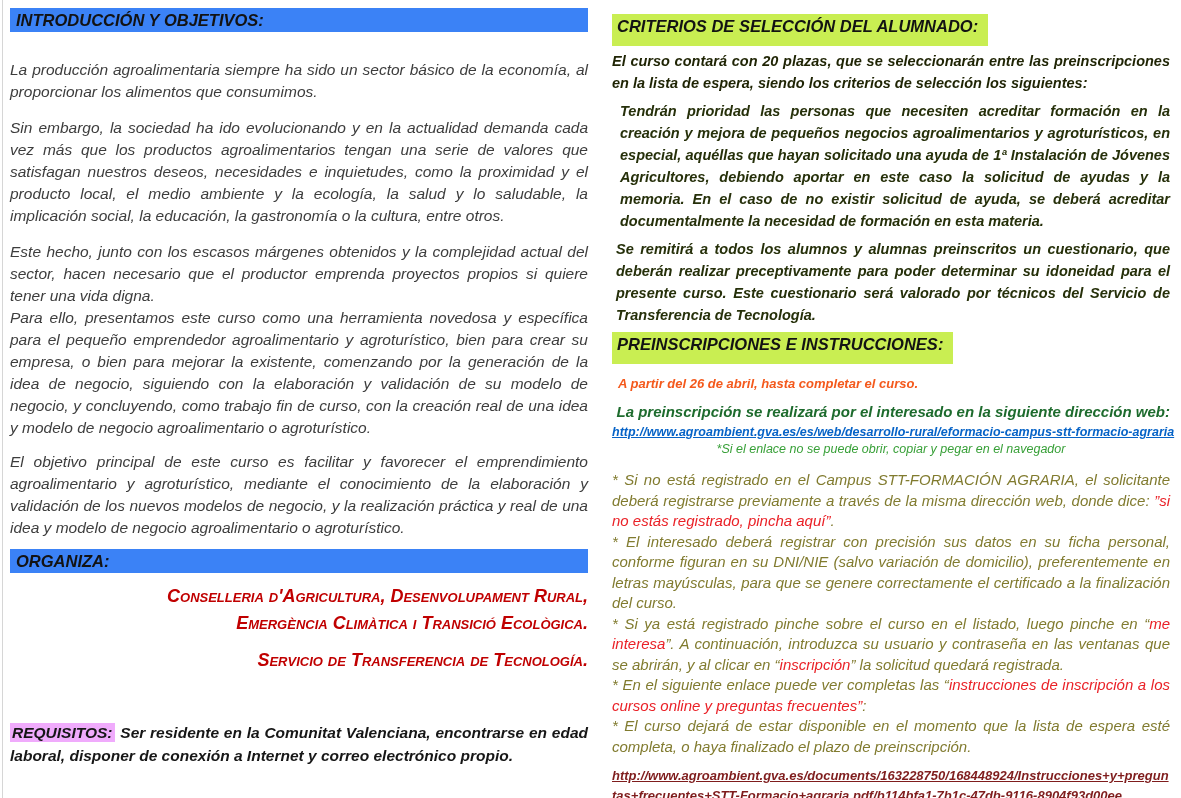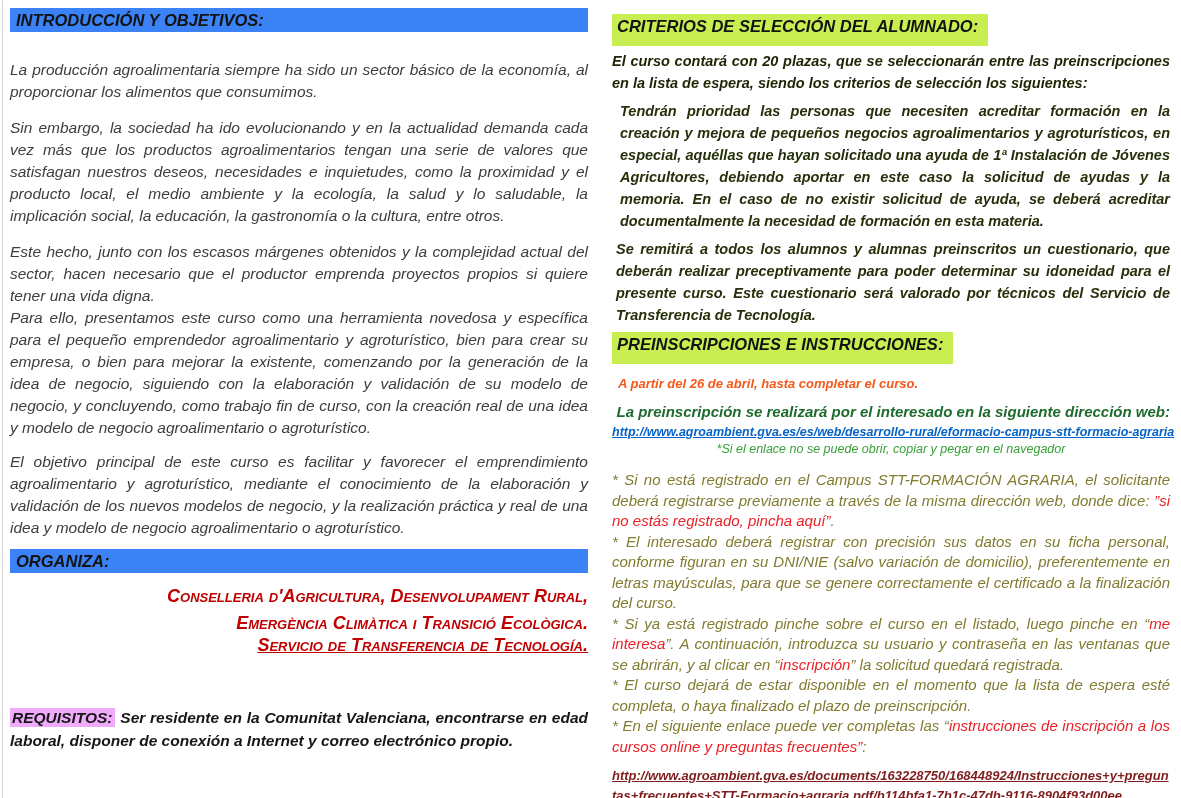--- a/index.html
+++ b/index.html
@@ -51,21 +51,21 @@
 
   .org-line{
     color:#c00000;
     font-weight:bold;
     font-variant:small-caps;
     font-size:18px;
     line-height:22px;
     text-align:right;
     white-space:nowrap;
   }
-  .org-1{margin-top:12px;} .org-2{margin-top:5px;} .org-3{text-decoration:underline;}
+  .org-1{margin-top:12px;} .org-2{margin-top:5px;} .org-3{margin-top:15px;}
 
   .requisitos{
     margin-top:50px;
     color:#161616;
     font-weight:bold;
     font-size:15.5px;
     line-height:23px;
   }
   .requisitos .hl-label{
     background:#f0abfc;
@@ -173,18 +173,18 @@
   <p class="fecha">A partir del 26 de abril, hasta completar el curso.</p>
 
   <p class="web-intro">La preinscripción se realizará por el interesado en la siguiente dirección web:</p>
   <a href="#" class="link1">http://www.agroambient.gva.es/es/web/desarrollo-rural/eformacio-campus-stt-formacio-agraria</a>
   <p class="link-note">*Si el enlace no se puede obrir, copiar y pegar en el navegador</p>
 
   <div class="olive-block">
     <p><span>* Si no está registrado en el Campus STT-FORMACIÓN AGRARIA, el solicitante deberá registrarse previamente a través de la misma dirección web, donde dice: </span><span class="seg-red">”si no estás registrado, pincha aquí”</span><span>.</span></p>
     <p>* El interesado deberá registrar con precisión sus datos en su ficha personal, conforme figuran en su DNI/NIE (salvo variación de domicilio), preferentemente en letras mayúsculas, para que se genere correctamente el certificado a la finalización del curso.</p>
     <p><span>* Si ya está registrado pinche sobre el curso en el listado, luego pinche en “</span><span class="seg-red">me interesa</span><span>”. A continuación, introduzca su usuario y contraseña en las ventanas que se abrirán, y al clicar en “</span><span class="seg-red">inscripción</span><span>” la solicitud quedará registrada.</span></p>
+    <p><span>* En el siguiente enlace puede ver completas las “</span><span class="seg-red">instrucciones de inscripción a los cursos online y preguntas frecuentes”</span><span>:</span></p>
     <p>* El curso dejará de estar disponible en el momento que la lista de espera esté completa, o haya finalizado el plazo de preinscripción.</p>
-    <p><span>* En el siguiente enlace puede ver completas las “</span><span class="seg-red">instrucciones de inscripción a los cursos online y preguntas frecuentes”</span><span>:</span></p>
   </div>
 
   <a href="#" class="link2">http://www.agroambient.gva.es/documents/163228750/168448924/Instrucciones+y+preguntas+frecuentes+STT-Formacio+agraria.pdf/b114bfa1-7b1c-47db-9116-8904f93d00ee</a>
 </div>
 
 </body></html>

